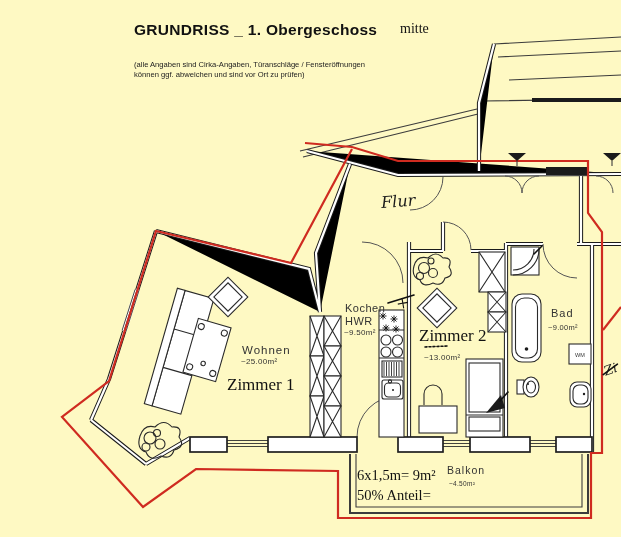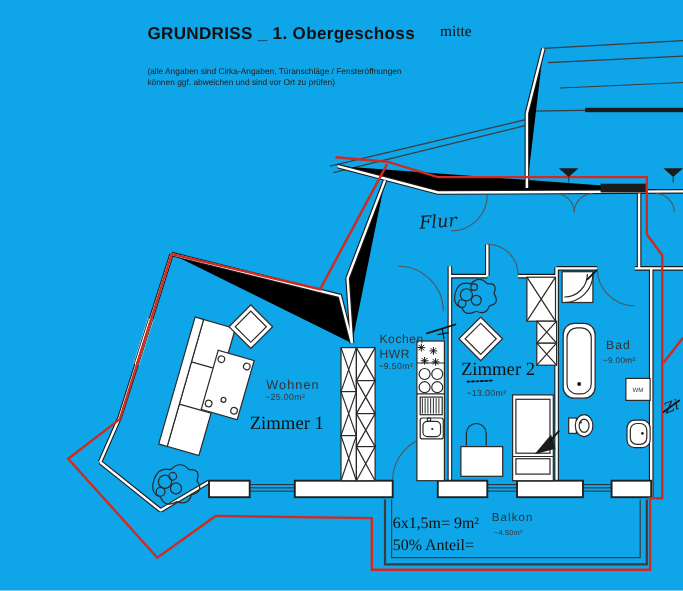--- a/index.html
+++ b/index.html
@@ -1,16 +1,16 @@
 <!DOCTYPE html>
 <html><head>
 <meta charset="utf-8">
 <style>
   html,body{margin:0;padding:0;background:#ffffff;}
-  .page{position:relative;width:621px;height:537px;background:#0ea5e9;overflow:hidden;
+  .page{position:relative;width:621px;height:537px;background:#fef9c3;overflow:hidden;
         font-family:"Liberation Sans",sans-serif;}
   svg{position:absolute;left:0;top:0;}
   
   .wo{fill:none;stroke:#1b1b1b;stroke-width:4.2;stroke-linecap:butt;stroke-linejoin:miter;}
   .wi{fill:none;stroke:#ffffff;stroke-width:2.2;stroke-linecap:butt;stroke-linejoin:miter;}
   .thin{fill:none;stroke:#3c3c3c;stroke-width:1.1;}
   .arc{fill:none;stroke:#555;stroke-width:1;}
   .furn{fill:none;stroke:#2a2a2a;stroke-width:1.1;}
   .furnw{fill:#ffffff;stroke:#2a2a2a;stroke-width:1.1;}
   .red{fill:none;stroke:#cf2b20;stroke-width:2.2;stroke-linejoin:miter;}

